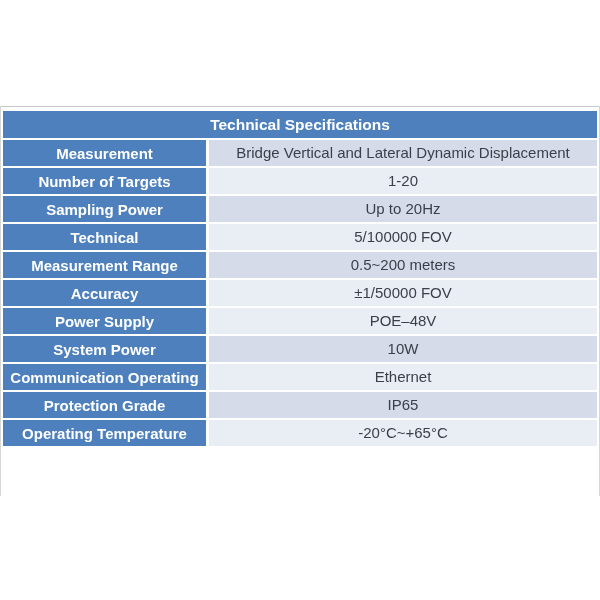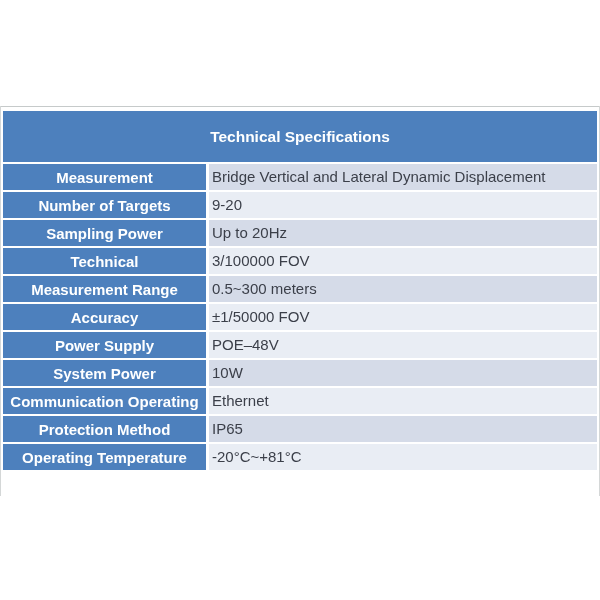--- a/index.html
+++ b/index.html
@@ -49,36 +49,36 @@
     table-layout: fixed;
   }
   .title-cell {
     background: var(--blue, #4d80bd);
     color: #ffffff;
     font-weight: bold;
     font-size: 15.5px;
     text-align: center;
     vertical-align: middle;
     height: 27px;
-    padding: 12px;
+    padding: 0;
   }
   .label-cell {
     background: var(--blue, #4d80bd);
     color: #ffffff;
     font-weight: bold;
     font-size: 15px;
     text-align: center;
     vertical-align: middle;
     height: 26px;
     padding: 0 2px;
   }
   .value-cell {
     color: var(--value-text, #3b3f49);
     font-size: 15px;
-    text-align: left;
+    text-align: center;
     vertical-align: middle;
     white-space: pre-line;
     line-height: 1.26;
     padding: 0 3px;
   }
   .value-cell.band-a { background: var(--band-a, #d5dbe8); }
   .value-cell.band-b { background: var(--band-b, #e9edf4); }
   tr.tall .label-cell, tr.tall .value-cell { height: 47px; }
 </style>
 </head>
@@ -100,36 +100,36 @@
       </tr>
     </thead>
     <tbody id="rows">
   <tr class="spec-row">
     <td class="label-cell">Measurement</td>
     <td class="value-cell band-a">Bridge Vertical and Lateral Dynamic Displacement</td>
   </tr>
 
   <tr class="spec-row">
     <td class="label-cell">Number of Targets</td>
-    <td class="value-cell band-b">9-20</td>
+    <td class="value-cell band-b">1-20</td>
   </tr>
 
   <tr class="spec-row">
     <td class="label-cell">Sampling Power</td>
     <td class="value-cell band-a">Up to 20Hz</td>
   </tr>
 
   <tr class="spec-row">
     <td class="label-cell">Technical</td>
-    <td class="value-cell band-b">3/100000 FOV</td>
+    <td class="value-cell band-b">5/100000 FOV</td>
   </tr>
 
   <tr class="spec-row">
     <td class="label-cell">Measurement Range</td>
-    <td class="value-cell band-a">0.5~300 meters</td>
+    <td class="value-cell band-a">0.5~200 meters</td>
   </tr>
 
   <tr class="spec-row">
     <td class="label-cell">Accuracy</td>
     <td class="value-cell band-b">±1/50000 FOV</td>
   </tr>
 
 
   <tr class="spec-row">
     <td class="label-cell">Power Supply</td>
@@ -140,23 +140,23 @@
     <td class="label-cell">System Power</td>
     <td class="value-cell band-a">10W</td>
   </tr>
 
   <tr class="spec-row">
     <td class="label-cell">Communication Operating</td>
     <td class="value-cell band-b">Ethernet</td>
   </tr>
 
   <tr class="spec-row">
-    <td class="label-cell">Protection Method</td>
+    <td class="label-cell">Protection Grade</td>
     <td class="value-cell band-a">IP65</td>
   </tr>
 
   <tr class="spec-row">
     <td class="label-cell">Operating Temperature</td>
-    <td class="value-cell band-b">-20°C~+81°C</td>
+    <td class="value-cell band-b">-20°C~+65°C</td>
   </tr>
 </tbody>
   </table>
 </div>
 
 </body></html>

